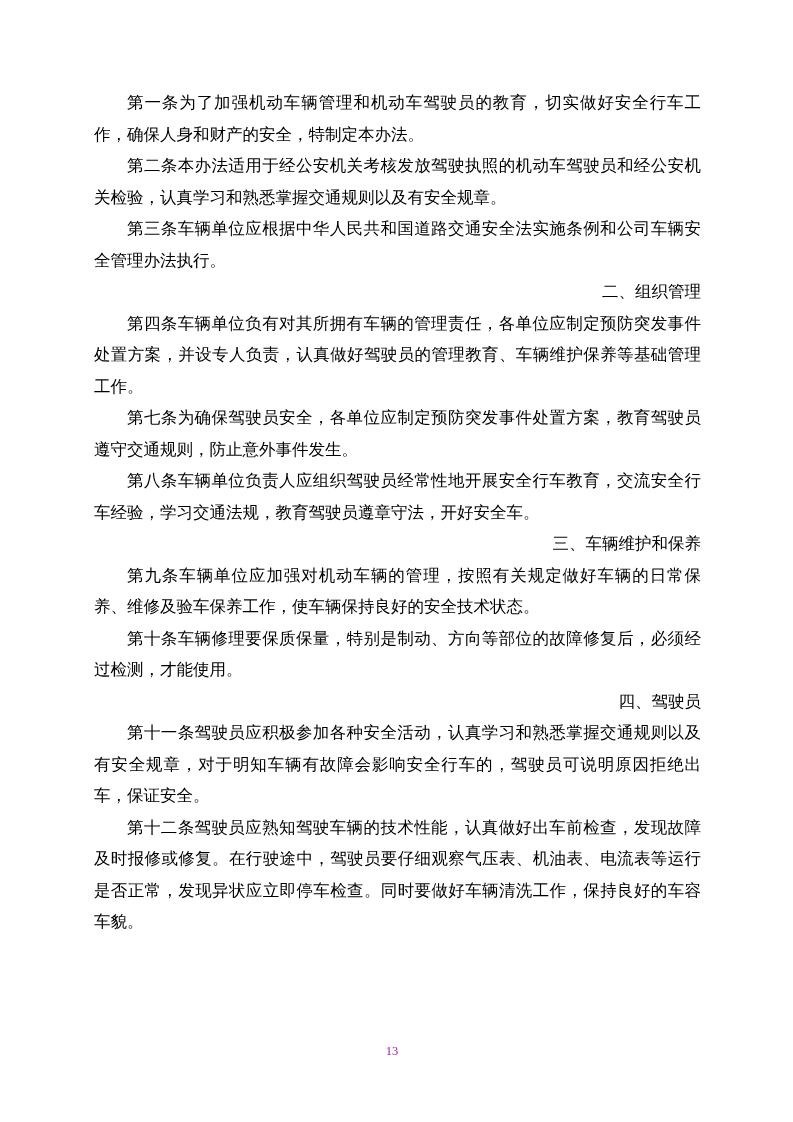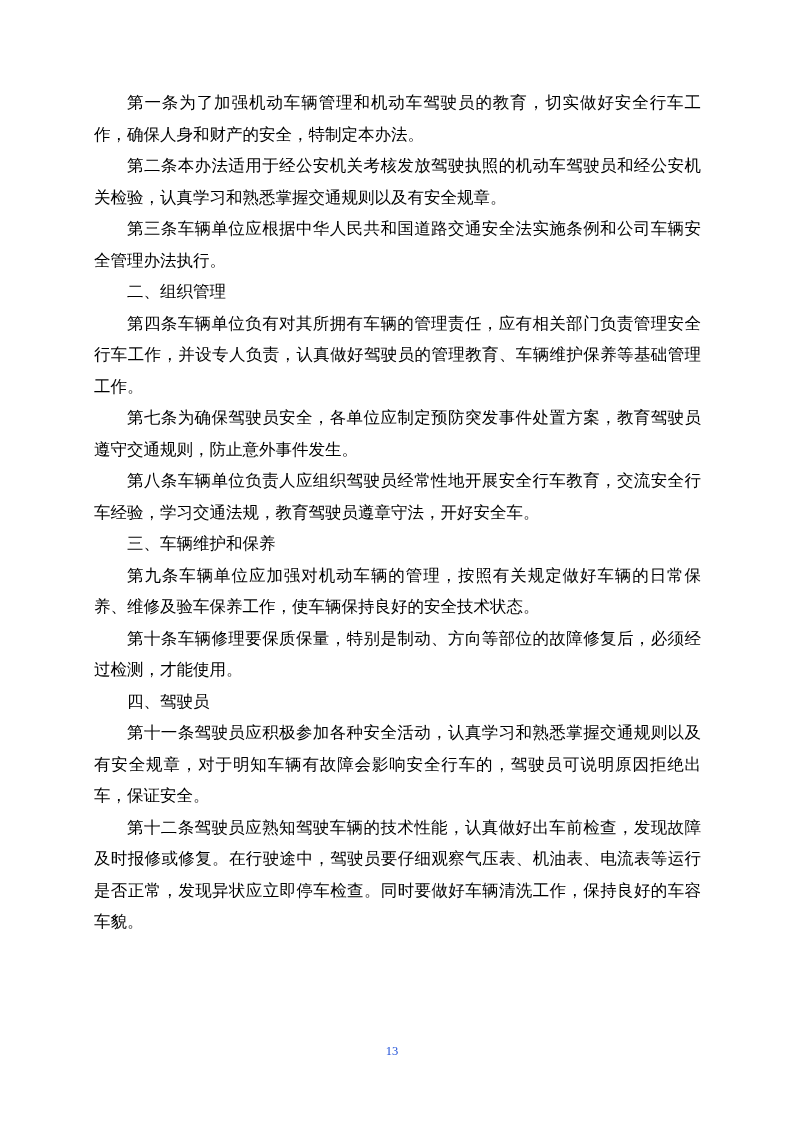--- a/index.html
+++ b/index.html
@@ -27,48 +27,48 @@
     margin: 0;
     padding: 0;
     font-size: 16.5px;
     line-height: 31.5px;
     text-align: justify;
     text-indent: 2em;
     font-weight: 400;
     word-break: break-all;
   }
   p.para[data-type="heading"] {
-    text-align: left;
+    text-align: right;
   }
   .page-number {
     position: absolute;
     left: 0;
     right: 0;
     top: 1044px;
     text-align: center;
     font-size: 12.5px;
-    color: #1d4ed8;
+    color: #a21caf;
     font-family: "Liberation Serif", "DejaVu Serif", serif;
   }
 </style>
 </head>
 <body>
 
 <div class="page">
   <div class="content">
 
       <p class="para" data-type="body">第一条为了加强机动车辆管理和机动车驾驶员的教育，切实做好安全行车工作，确保人身和财产的安全，特制定本办法。</p>
 
       <p class="para" data-type="body">第二条本办法适用于经公安机关考核发放驾驶执照的机动车驾驶员和经公安机关检验，认真学习和熟悉掌握交通规则以及有安全规章。</p>
 
       <p class="para" data-type="body">第三条车辆单位应根据中华人民共和国道路交通安全法实施条例和公司车辆安全管理办法执行。</p>
 
       <p class="para" data-type="heading">二、组织管理</p>
 
-      <p class="para" data-type="body">第四条车辆单位负有对其所拥有车辆的管理责任，应有相关部门负责管理安全行车工作，并设专人负责，认真做好驾驶员的管理教育、车辆维护保养等基础管理工作。</p>
+      <p class="para" data-type="body">第四条车辆单位负有对其所拥有车辆的管理责任，各单位应制定预防突发事件处置方案，并设专人负责，认真做好驾驶员的管理教育、车辆维护保养等基础管理工作。</p>
 
 
 
       <p class="para" data-type="body">第七条为确保驾驶员安全，各单位应制定预防突发事件处置方案，教育驾驶员遵守交通规则，防止意外事件发生。</p>
 
       <p class="para" data-type="body">第八条车辆单位负责人应组织驾驶员经常性地开展安全行车教育，交流安全行车经验，学习交通法规，教育驾驶员遵章守法，开好安全车。</p>
 
       <p class="para" data-type="heading">三、车辆维护和保养</p>
 
       <p class="para" data-type="body">第九条车辆单位应加强对机动车辆的管理，按照有关规定做好车辆的日常保养、维修及验车保养工作，使车辆保持良好的安全技术状态。</p>

